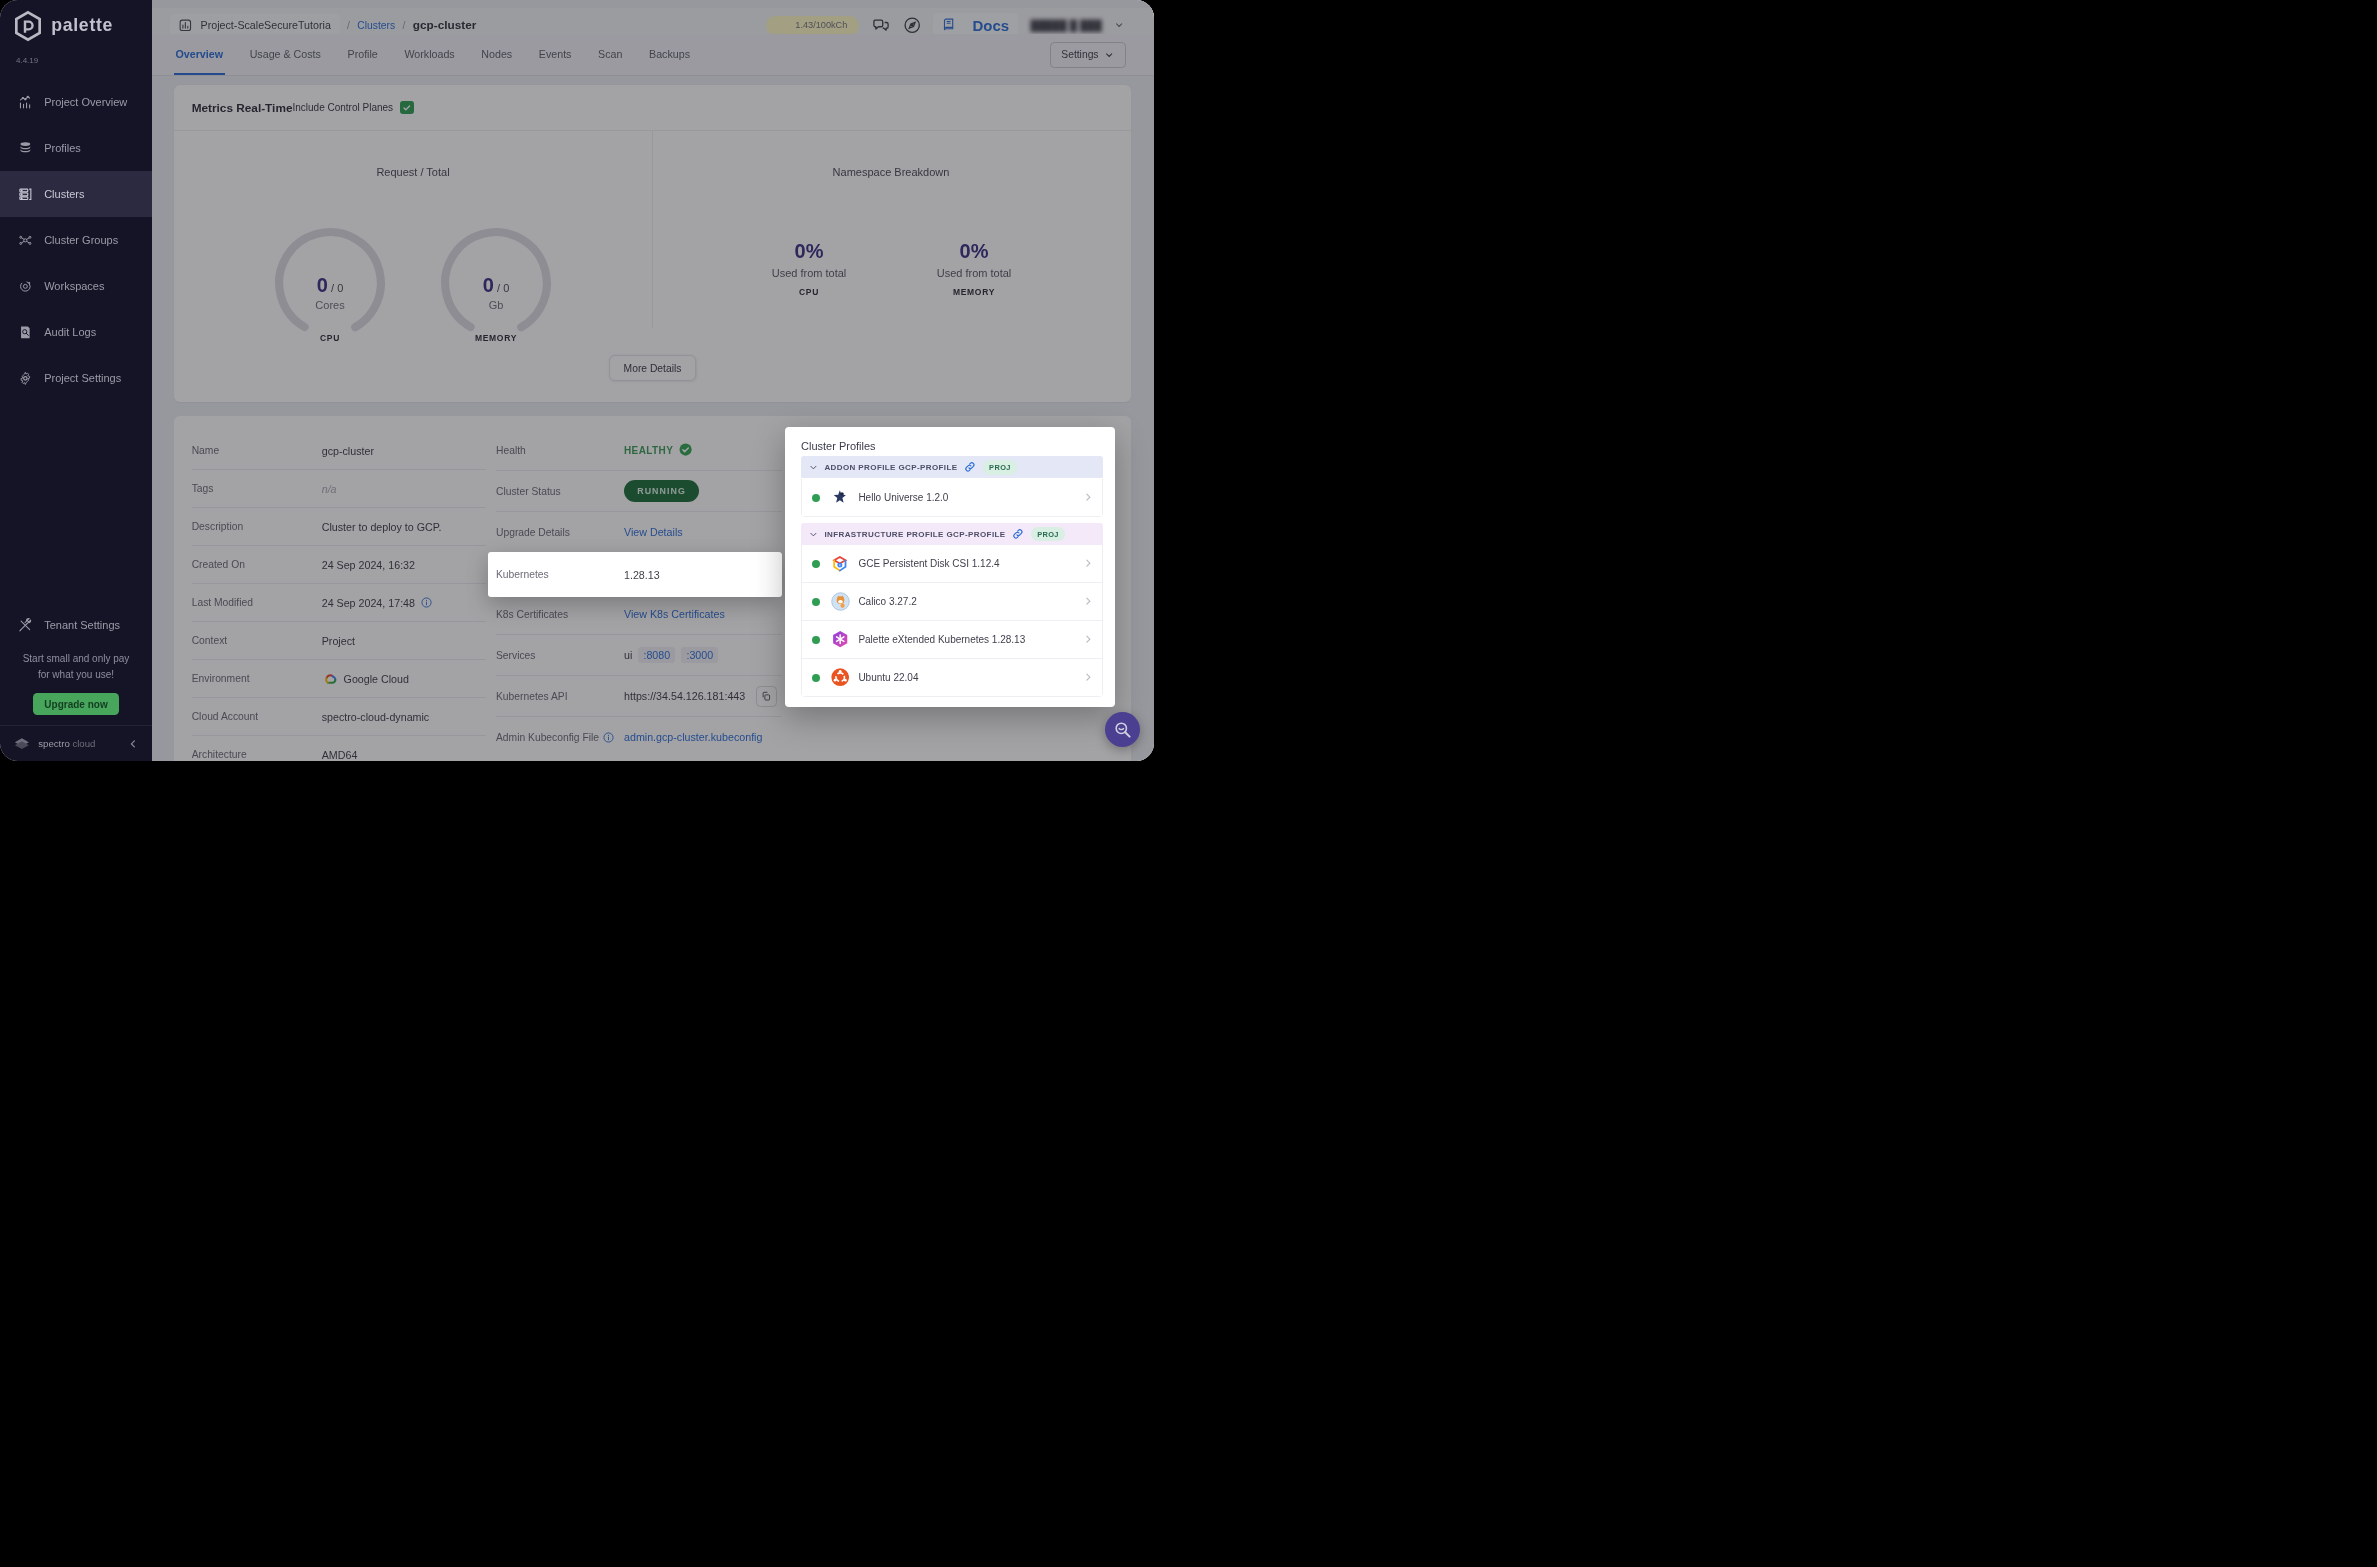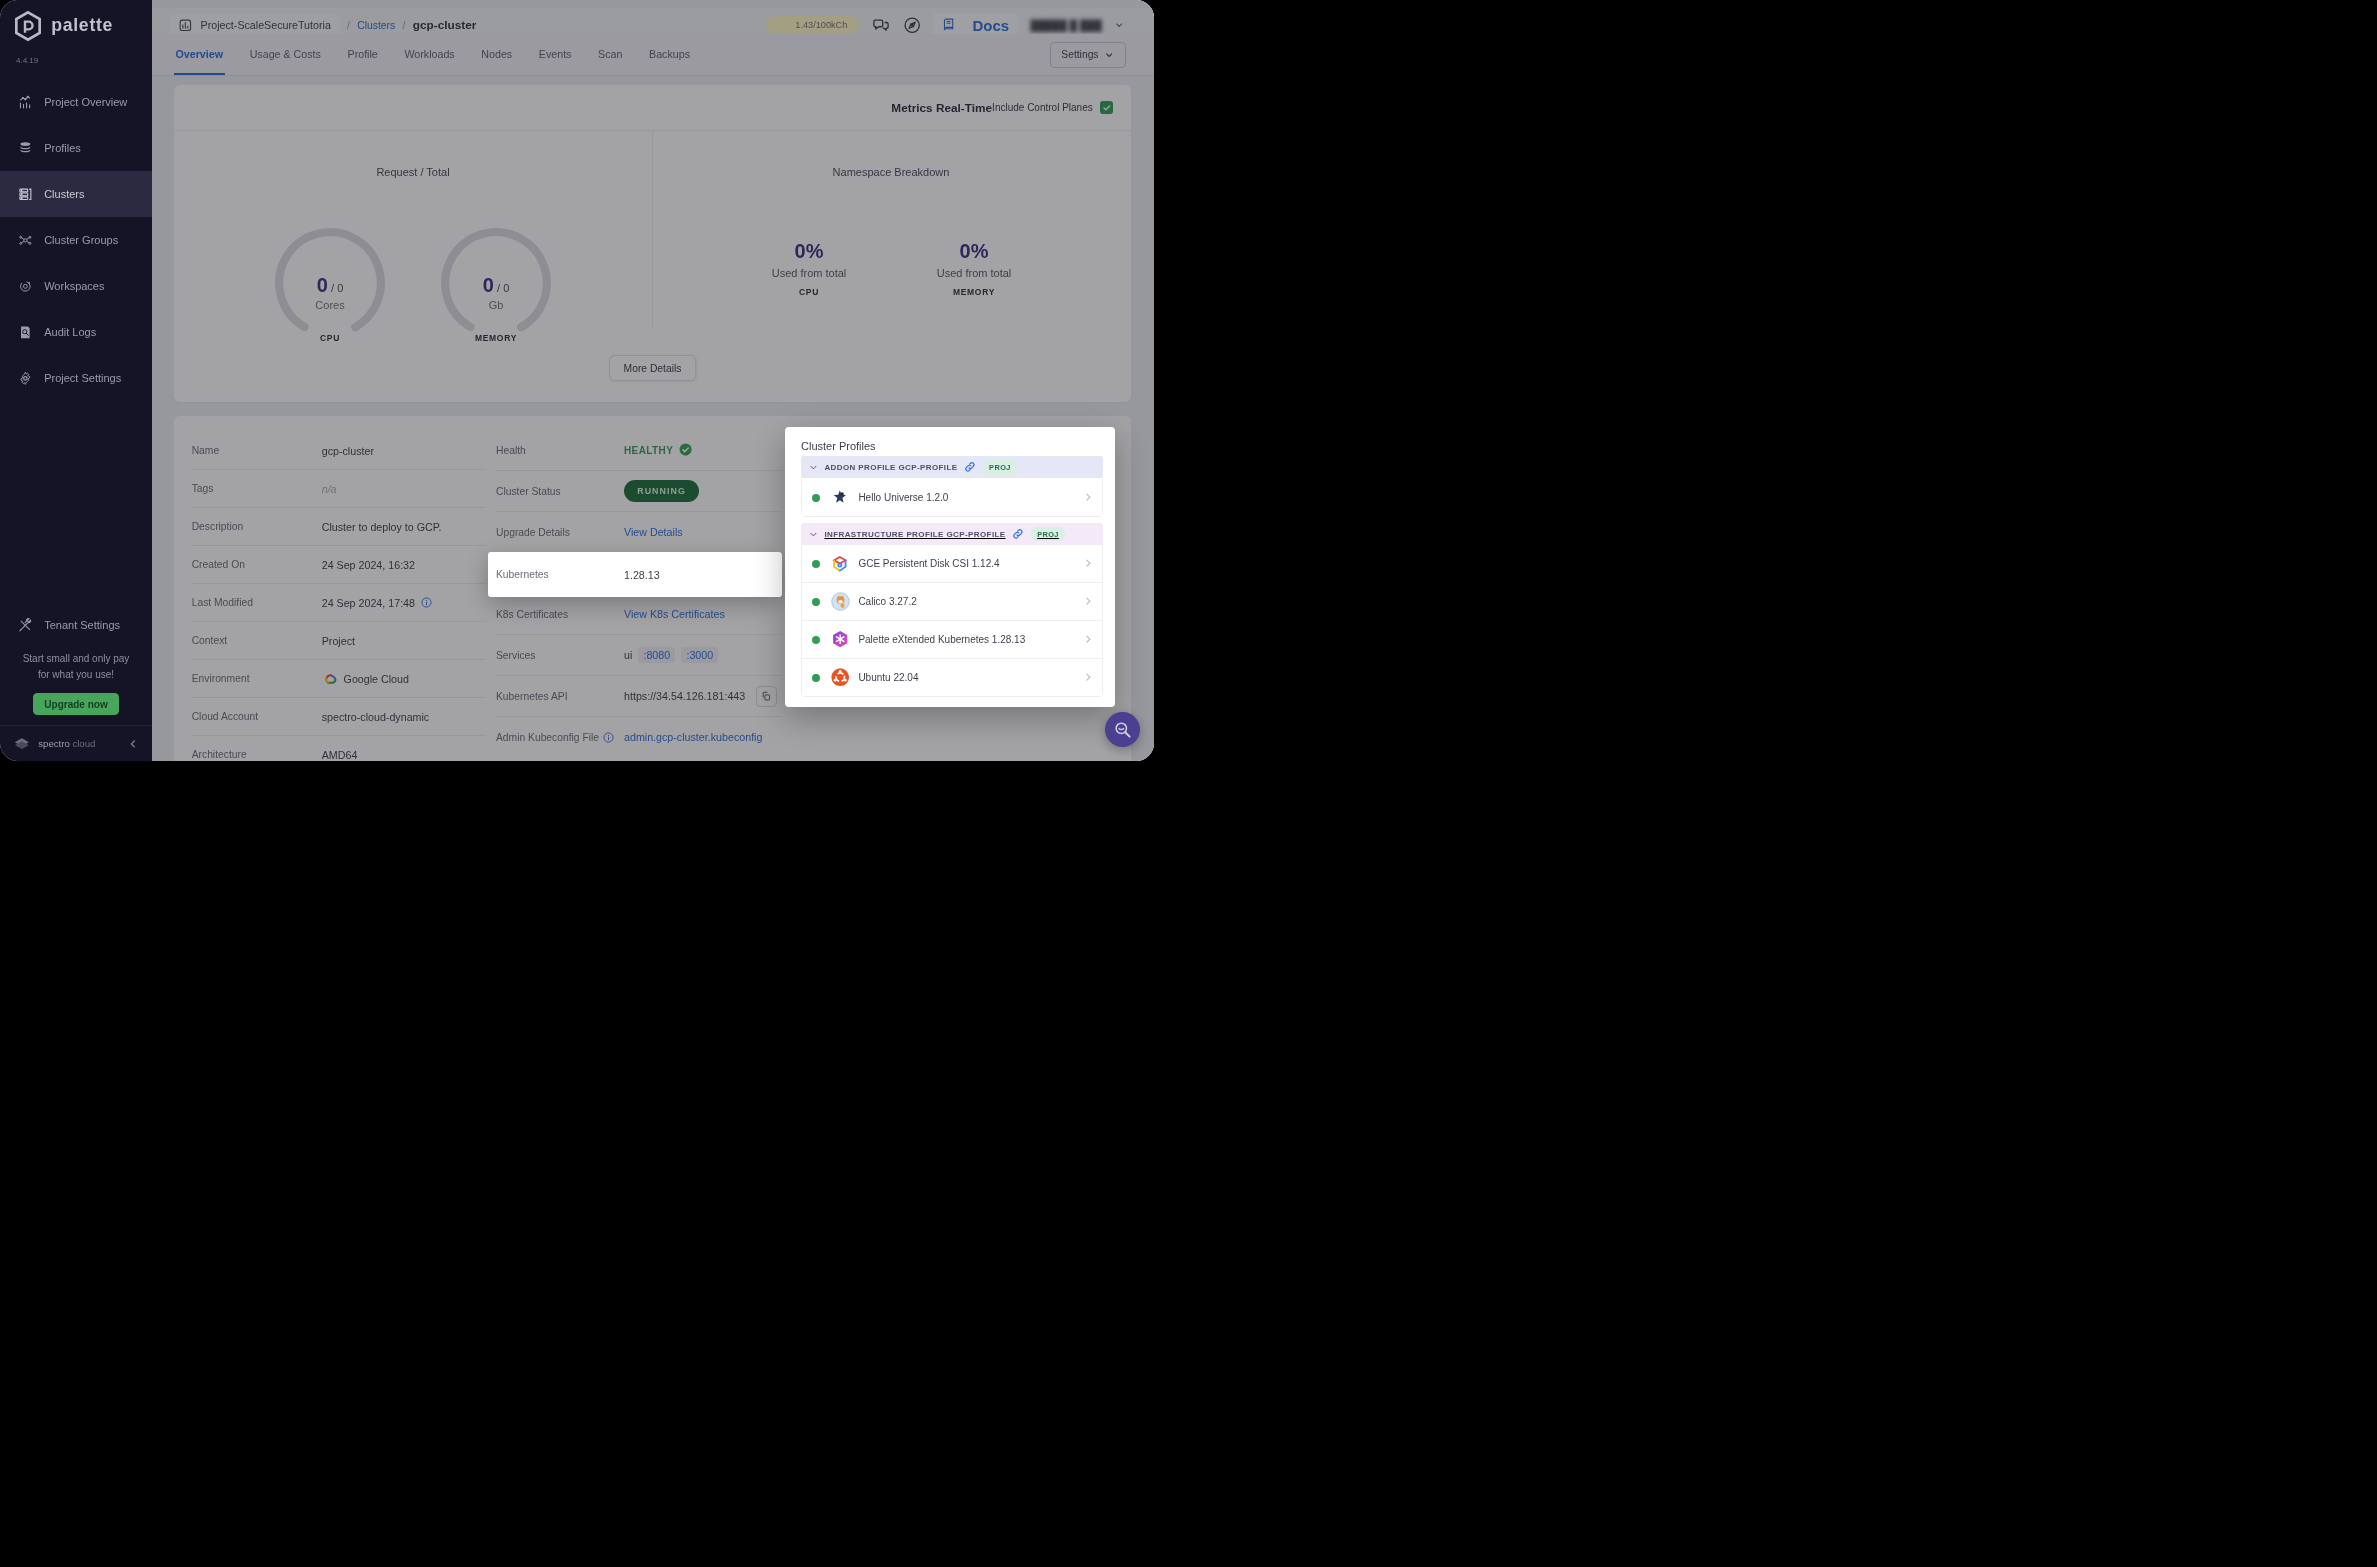--- a/index.html
+++ b/index.html
@@ -37,21 +37,21 @@
   .icon-btn{display:flex;cursor:pointer;}
   .docs-btn{display:flex;align-items:center;gap:17px;background:rgba(255,255,255,.55);border-radius:4.4px;height:23.6px;padding:0 8.8px;color:#2f6fd6;font-size:15px;font-weight:600;cursor:pointer;justify-content:space-between;}
   .user{font-size:10.3px;color:#46464f;filter:blur(2.2px);cursor:pointer;}
   
   .tabsbar{position:absolute;left:0;right:0;top:34px;height:42px;background:#f0f1f5;border-bottom:0.7px solid #dcdde3;display:flex;align-items:flex-end;padding-left:22px;box-sizing:border-box;}
   .tab{font-size:10.7px;color:#5f5f6a;padding:0 1.5px 13.2px 1.5px;margin-right:23.6px;border-bottom:2.2px solid transparent;cursor:pointer;}
   .tab.active{color:#2b6cd4;border-bottom-color:#2b6cd4;font-weight:600;}
   .settings-btn{position:absolute;right:28px;top:42px;height:23.6px;display:flex;align-items:center;gap:5.9px;padding:0 10.3px;border:0.7px solid #c6c7cf;border-radius:4.4px;font-size:10.3px;color:#3e3e48;cursor:pointer;background:transparent;}
   
   .card{position:absolute;left:22px;right:23px;top:85px;height:317px;background:#fff;border-radius:5.9px;box-shadow:0 0.7px 1.5px rgba(20,20,40,.05);}
-  .card-head{height:45px;display:flex;align-items:center;justify-content:flex-end;padding:0 17.7px;border-bottom:0.7px solid #ededf1;}
+  .card-head{height:45px;display:flex;align-items:center;justify-content:flex-start;padding:0 17.7px;border-bottom:0.7px solid #ededf1;}
   .card-title{font-size:11.8px;font-weight:700;color:#2e2e3a;}
   .includes{display:flex;align-items:center;gap:7.4px;font-size:10px;color:#3a3a45;cursor:pointer;}
   .cbx{width:13.2px;height:13.2px;border-radius:2.9px;background:#2f9e53;display:flex;align-items:center;justify-content:center;}
   .card-body{position:absolute;top:46px;left:0;right:0;bottom:0;}
   .vdiv{position:absolute;left:478px;top:0;height:197px;width:0.7px;background:#ededf1;}
   .half-title{position:absolute;top:35px;font-size:11px;color:#4a4a58;width:478px;text-align:center;}
   .half-title.r{left:478px;}
   .gauge{position:absolute;top:96px;width:112px;height:112px;}
   .gauge .inner{position:absolute;inset:0;display:flex;flex-direction:column;align-items:center;justify-content:center;padding-top:19px;box-sizing:border-box;}
   .gnum{font-size:20px;font-weight:700;color:#3b3184;}
@@ -80,21 +80,21 @@
   .copy-btn{width:19px;height:19px;border:0.7px solid #d9dade;border-radius:4.4px;background:#fff;display:flex;align-items:center;justify-content:center;margin-left:4.4px;cursor:pointer;}
   
   .dim{position:absolute;inset:0;background:rgba(26,26,32,.40);z-index:40;}
   .spot-k8s{position:absolute;left:336px;top:552px;width:294px;height:45px;background:#fff;border-radius:3px;z-index:50;display:flex;align-items:center;padding-left:8px;box-sizing:border-box;box-shadow:0 7.4px 22px rgba(0,0,0,.25);}
   .spot-k8s .dlbl{width:128px;}
   
   .cpopup{position:absolute;left:633px;top:427px;width:330px;height:280px;background:#fff;border-radius:4px;z-index:50;box-shadow:0 10.3px 32px rgba(0,0,0,.28);}
   .cp-title{position:absolute;left:16px;top:12.5px;font-size:11px;color:#3c3c4c;}
   .cp-head{position:absolute;left:16px;right:11.8px;height:22px;display:flex;align-items:center;gap:6.6px;padding-left:8px;box-sizing:border-box;border-radius:2.9px 2.9px 0 0;cursor:pointer;}
   .cp-head.addon{top:29.4px;background:#e3e7f6;}
-  .cp-head.infra{top:96px;background:#f3e9f8;text-decoration:underline;}
+  .cp-head.infra{top:96px;background:#f3e9f8;}
   .cp-head .htxt{font-size:8px;font-weight:700;letter-spacing:0.4px;color:#4e4e68;}
   .badge{background:#d9efe3;color:#256b4f;font-size:7.4px;font-weight:700;letter-spacing:0.4px;border-radius:6.6px;padding:2.9px 6.6px;}
   .cp-items{position:absolute;left:16px;right:11.8px;border:0.7px solid #eeeef2;border-top:none;border-radius:0 0 4.4px 4.4px;box-sizing:border-box;}
   .cp-items.one{top:52px;}
   .cp-items.four{top:118px;}
   .cp-row{height:37px;display:flex;align-items:center;border-bottom:0.7px solid #eeeef2;cursor:pointer;background:#fff;}
   .cp-row:last-child{border-bottom:none;}
   .gdot{width:8px;height:8px;border-radius:50%;background:#2f9e53;margin:0 10.3px 0 10.3px;flex:none;}
   .cp-ico{width:19px;height:19px;flex:none;display:flex;align-items:center;justify-content:center;margin-right:8.8px;}
   .cp-name{font-size:10px;color:#3f3f4c;}

